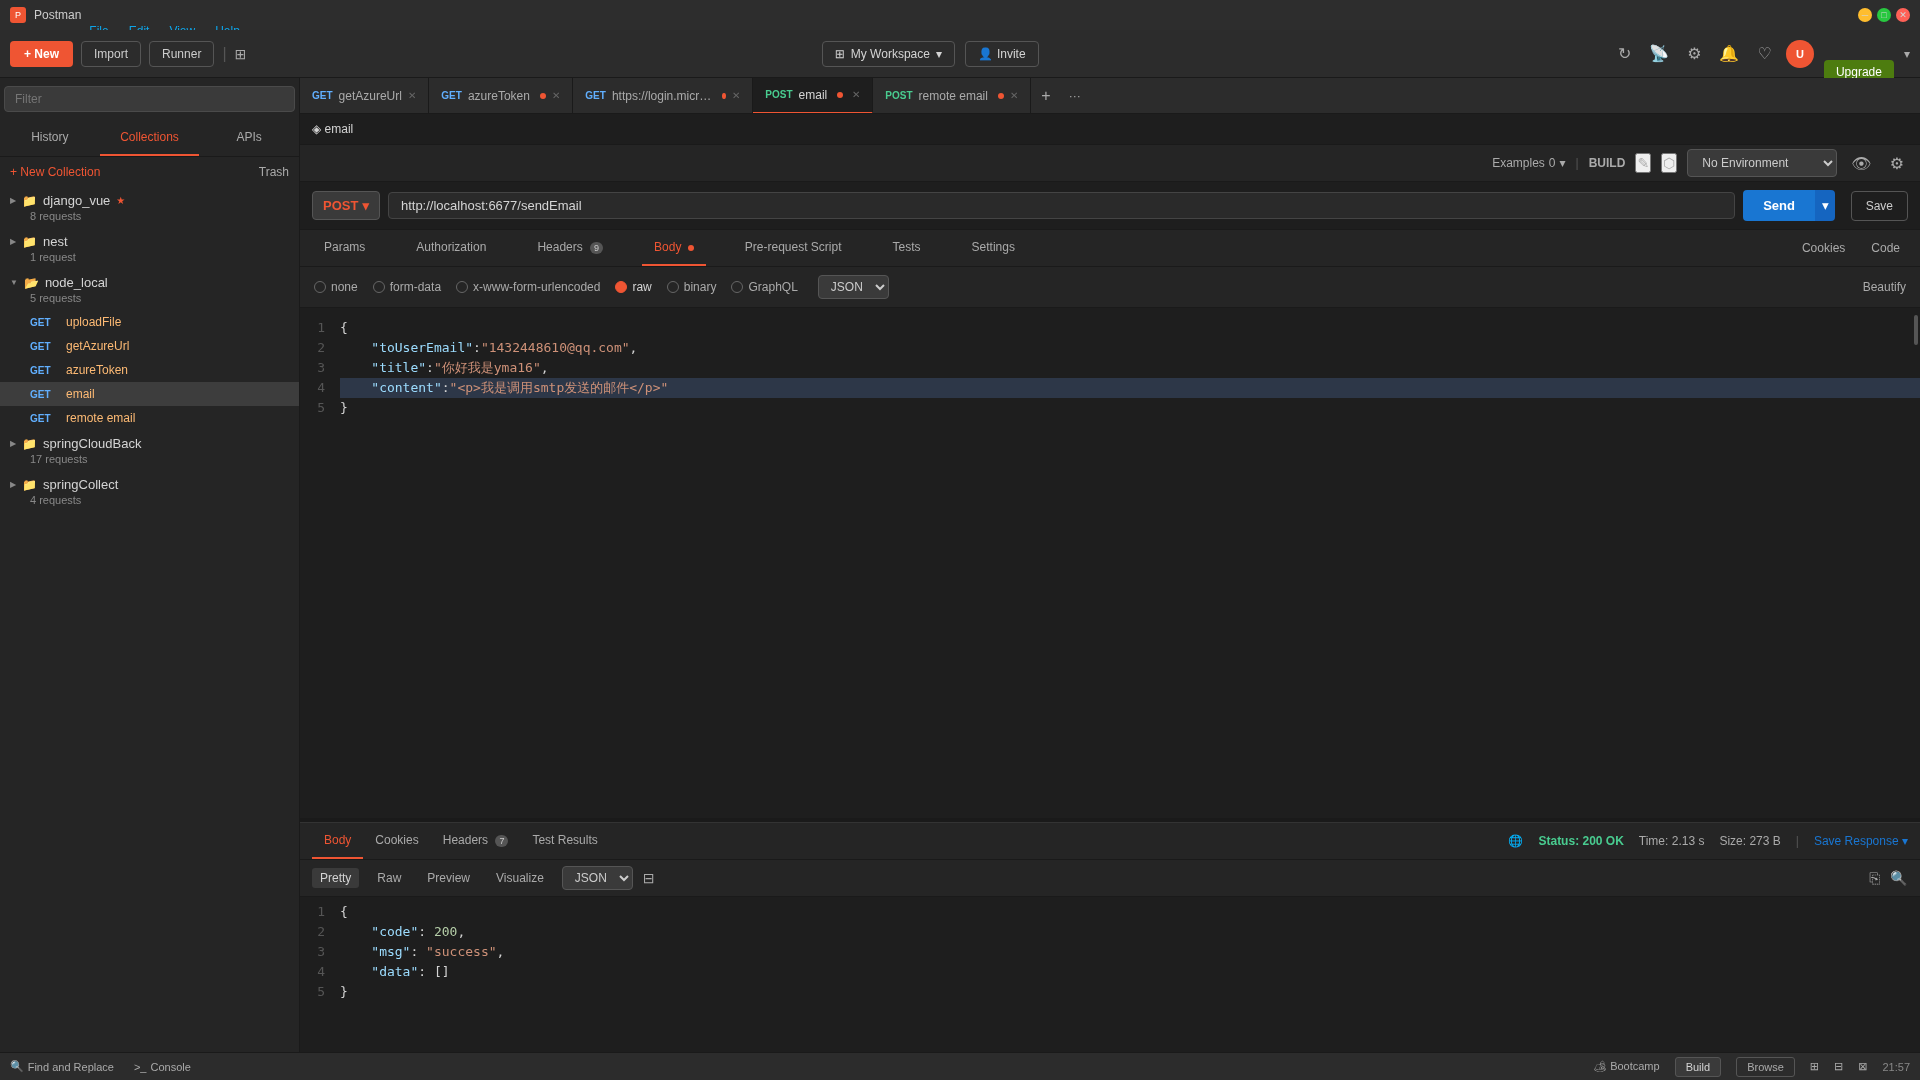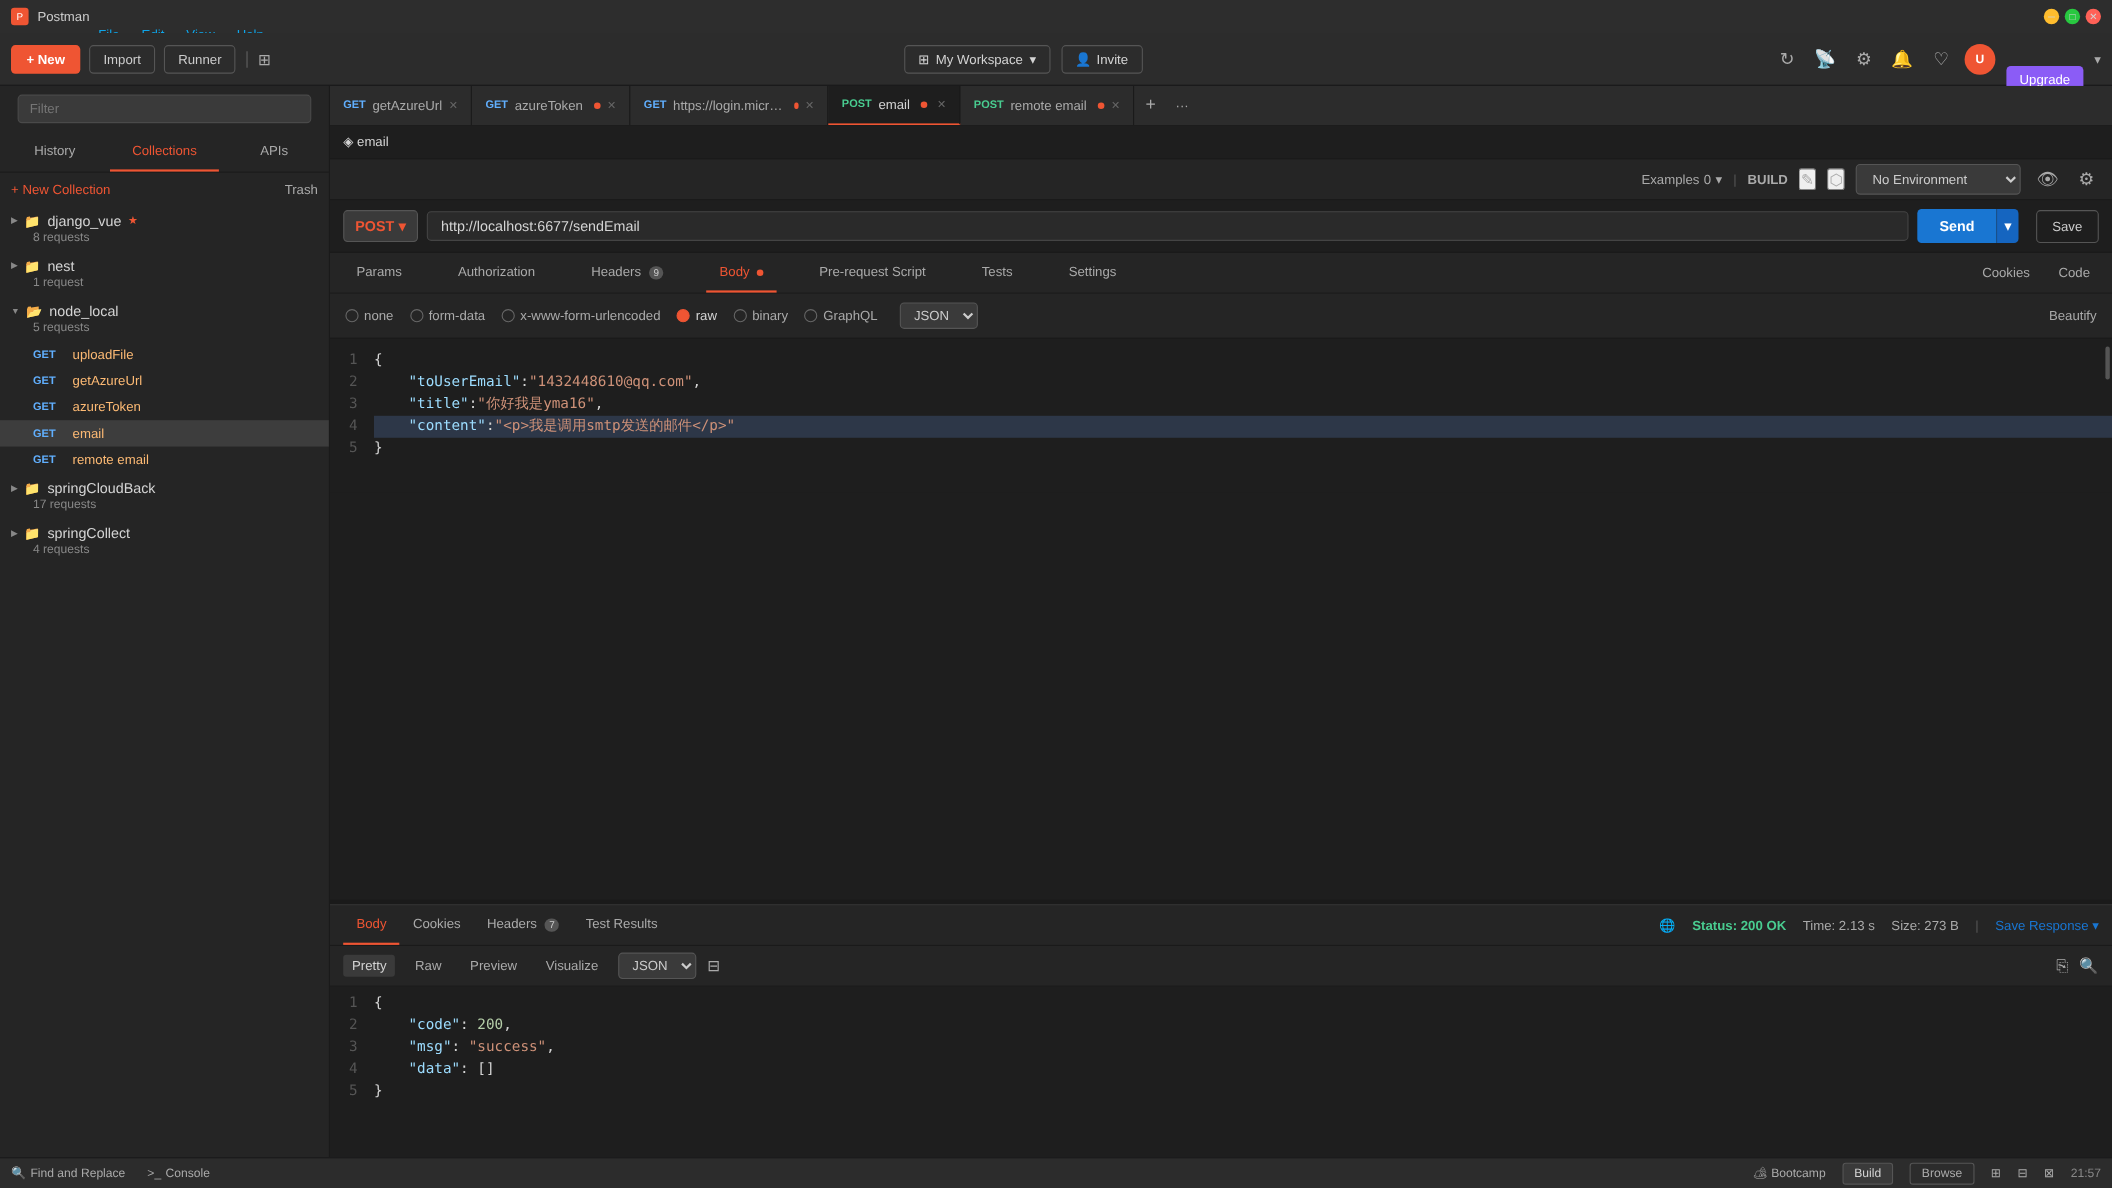--- a/index.html
+++ b/index.html
@@ -23,29 +23,29 @@
     
     #toolbar { background: #2c2c2c; height: 48px; display: flex; align-items: center; padding: 0 10px; gap: 8px; border-bottom: 1px solid #1a1a1a; }
     .btn-new { background: #ef5533; color: white; border: none; padding: 6px 14px; border-radius: 4px; cursor: pointer; font-size: 12px; font-weight: 600; display: flex; align-items: center; gap: 4px; }
     .btn-import { background: transparent; color: #ccc; border: 1px solid #555; padding: 5px 12px; border-radius: 4px; cursor: pointer; font-size: 12px; }
     .btn-runner { background: transparent; color: #ccc; border: 1px solid #555; padding: 5px 12px; border-radius: 4px; cursor: pointer; font-size: 12px; }
     .toolbar-middle { flex: 1; display: flex; justify-content: center; align-items: center; gap: 10px; }
     .workspace-btn { background: transparent; color: #d4d4d4; border: 1px solid #555; padding: 5px 12px; border-radius: 4px; cursor: pointer; font-size: 12px; display: flex; align-items: center; gap: 6px; }
     .invite-btn { background: transparent; color: #d4d4d4; border: 1px solid #555; padding: 5px 12px; border-radius: 4px; cursor: pointer; font-size: 12px; display: flex; align-items: center; gap: 4px; }
     .toolbar-right { display: flex; align-items: center; gap: 10px; }
     .avatar { width: 28px; height: 28px; border-radius: 50%; background: #ef5533; display: flex; align-items: center; justify-content: center; color: white; font-size: 11px; font-weight: bold; cursor: pointer; }
-    .upgrade-btn { background: #8b5cf6; color: white; border: none; padding: 5px 12px; border-radius: 4px; cursor: pointer; font-size: 12px; margin-top: 37px; }
+    .upgrade-btn { background: #4d7c0f; color: white; border: none; padding: 5px 12px; border-radius: 4px; cursor: pointer; font-size: 12px; margin-top: 37px; }
     .icon-btn { background: transparent; border: none; color: #aaa; cursor: pointer; font-size: 16px; padding: 4px; }
 
     
     #main { display: flex; flex: 1; overflow: hidden; }
 
     
     #sidebar { width: 300px; background: #252525; display: flex; flex-direction: column; border-right: 1px solid #1a1a1a; }
-    #sidebar-search { padding: 8px 16px; }
+    #sidebar-search { padding: 8px 4px; }
     #sidebar-search input { width: 100%; background: #3a3a3a; border: 1px solid #4a4a4a; border-radius: 4px; padding: 5px 10px; color: #ccc; font-size: 12px; outline: none; }
     #sidebar-tabs { display: flex; border-bottom: 1px solid #1a1a1a; }
     .sidebar-tab { flex: 1; text-align: center; padding: 10px 0; cursor: pointer; font-size: 12px; color: #aaa; border-bottom: 2px solid transparent; }
     .sidebar-tab.active { color: #ef5533; border-bottom-color: #ef5533; }
     #sidebar-actions { display: flex; align-items: center; justify-content: space-between; padding: 8px 10px; }
     .new-collection-btn { color: #ef5533; background: none; border: none; cursor: pointer; font-size: 12px; }
     .trash-btn { color: #aaa; background: none; border: none; cursor: pointer; font-size: 12px; }
     
     
     #collections-list { flex: 1; overflow-y: auto; }

